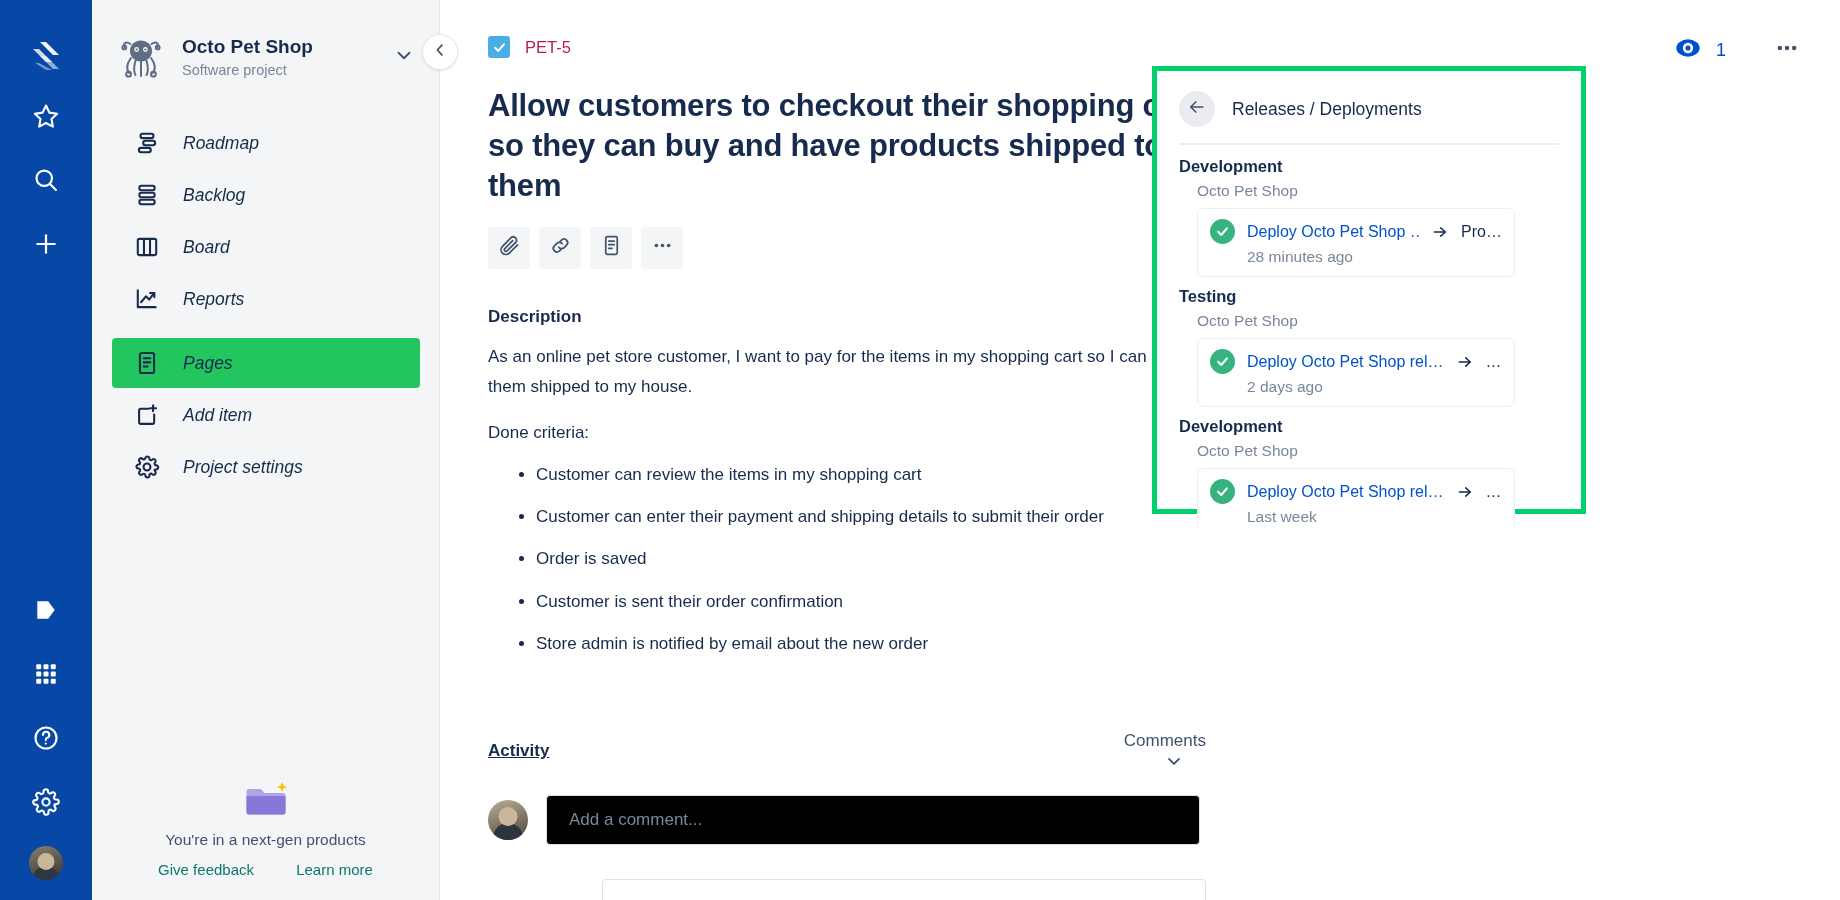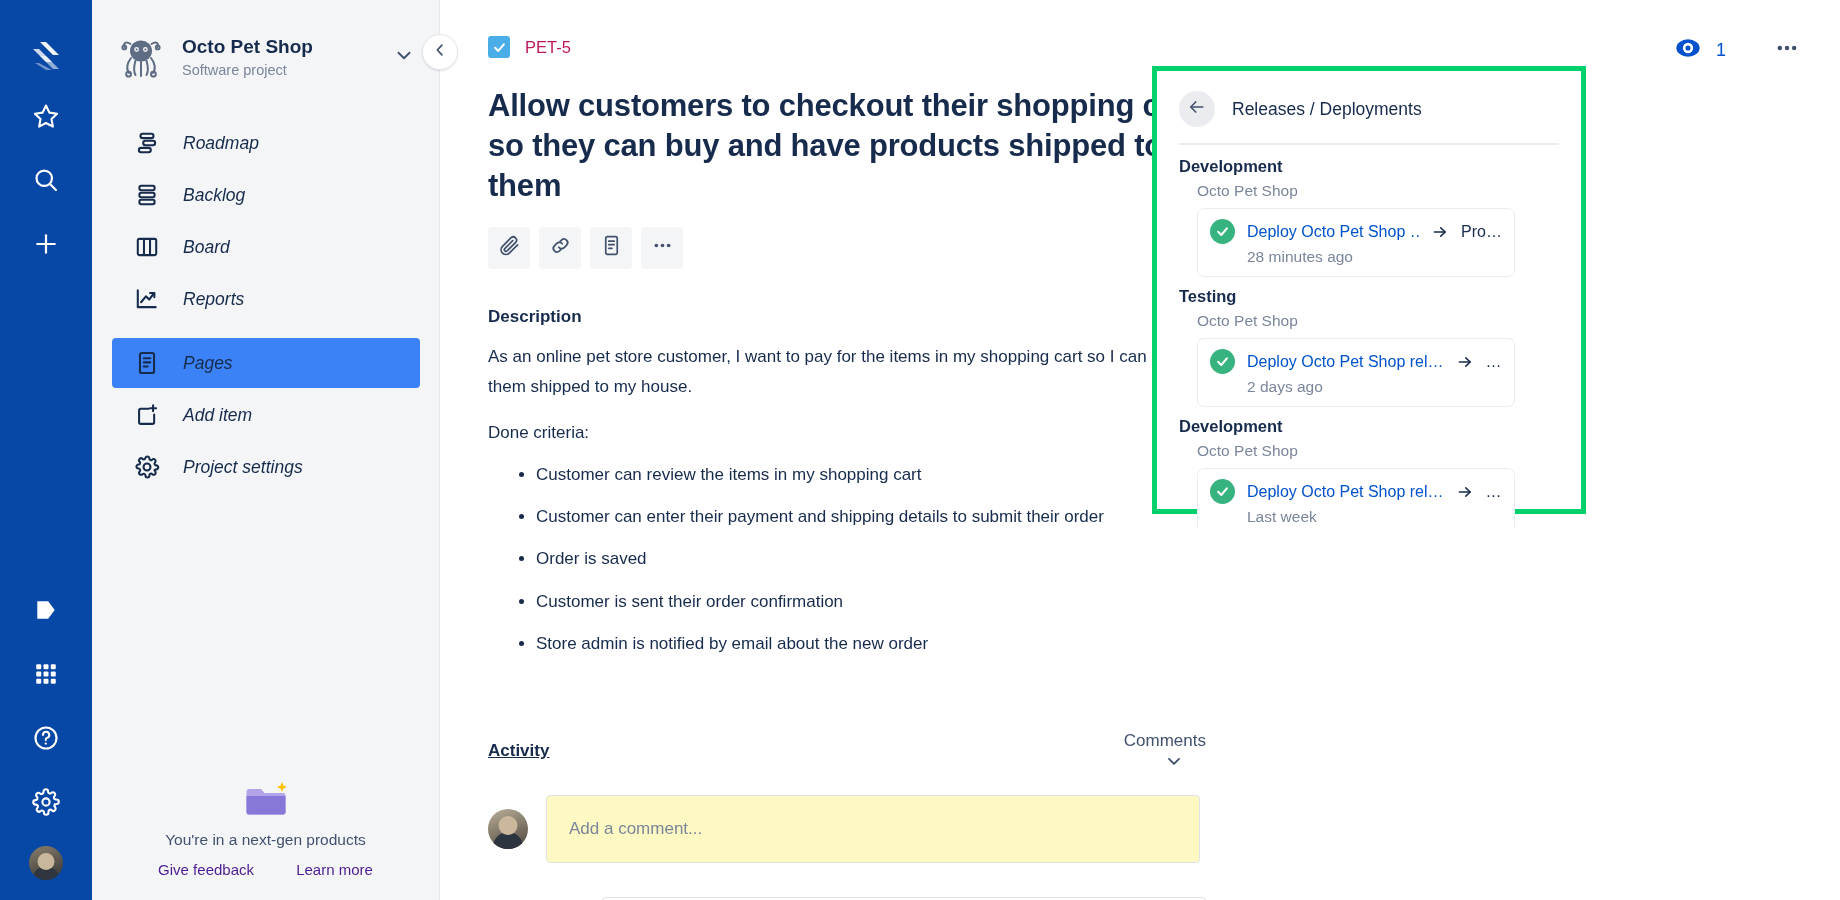--- a/index.html
+++ b/index.html
@@ -52,29 +52,29 @@
   .proj-name { font-size: 19px; font-weight: 700; color: #172b4d; line-height: 1.2; white-space: nowrap; }
   .proj-sub  { font-size: 14.5px; color: #7a869a; margin-top: 3px; }
   .proj-chevron { margin-left: auto; color: #42526e; padding-right: 2px; cursor: pointer; }
 
   .nav { margin-top: 34px; padding: 0 0 0 20px; }
   .nav-item {
     display: flex; align-items: center; height: 50px;
     padding-left: 20px; border-radius: 4px; cursor: pointer;
     margin-bottom: 2px; width: 308px; font-style: italic;
   }
-  .nav-item.active { background: #3b82f6; margin-top: 14px; }
+  .nav-item.active { background: #22c55e; margin-top: 14px; }
   .nav-ico { width: 30px; height: 30px; flex: none; display:flex;align-items:center;justify-content:center; color:#172b4d; }
   .nav-label { margin-left: 21px; font-size: 17.5px; color: #172b4d; }
 
   .sidebar-foot { position: absolute; bottom: 22px; left: 0; right: 0; text-align: center; }
   .foot-icon { margin: 0 auto 12px auto; width: 46px; height: 40px; }
   .foot-title { font-size: 15.5px; color: #42526e; }
   .foot-links { margin-top: 12px; font-size: 15px; }
-  .foot-links a { color: #4c1d95; text-decoration: none; cursor: pointer; }
+  .foot-links a { color: #0f766e; text-decoration: none; cursor: pointer; }
   .foot-links a + a { margin-left: 38px; }
 
   
   .main { flex: 1; position: relative; background: #fff; min-width: 0; }
   .collapse-btn {
     position: absolute; left: -18px; top: 34px;
     width: 36px; height: 36px; border-radius: 50%;
     background: #fff; border: 1px solid #e6e8ec;
     display: flex; align-items: center; justify-content: center;
     cursor: pointer; z-index: 5; color: #42526e;
@@ -124,22 +124,22 @@
   }
   .comment-avatar::after{
     content:""; position:absolute; left:50%; top:56%; width:30px; height:26px;
     transform:translateX(-50%); background:#2c3440; border-radius:15px 15px 0 0;
   }
   .comment-avatar::before{
     content:""; position:absolute; left:50%; top:17%; width:19px; height:19px;
     transform:translateX(-50%); background:#cbb89c; border-radius:50%; z-index:2;
   }
   .comment-box {
-    margin-left: 18px; flex: 1; height: 68px;
-    border: 1px solid #dfe1e6; border-radius: 4px; background: #fef9c3;
+    margin-left: 18px; flex: 1; height: 50px;
+    border: 1px solid #dfe1e6; border-radius: 4px; background: #000000;
     display: flex; align-items: center; padding: 0 22px;
     font-size: 17px; color: #7a869a; cursor: text;
   }
   .ghost-box {
     margin: 34px 0 0 114px; width: 604px; height: 60px;
     border: 1px solid #dfe1e6; border-top-left-radius: 4px; border-top-right-radius: 4px;
     background: #fff;
   }
 
   

